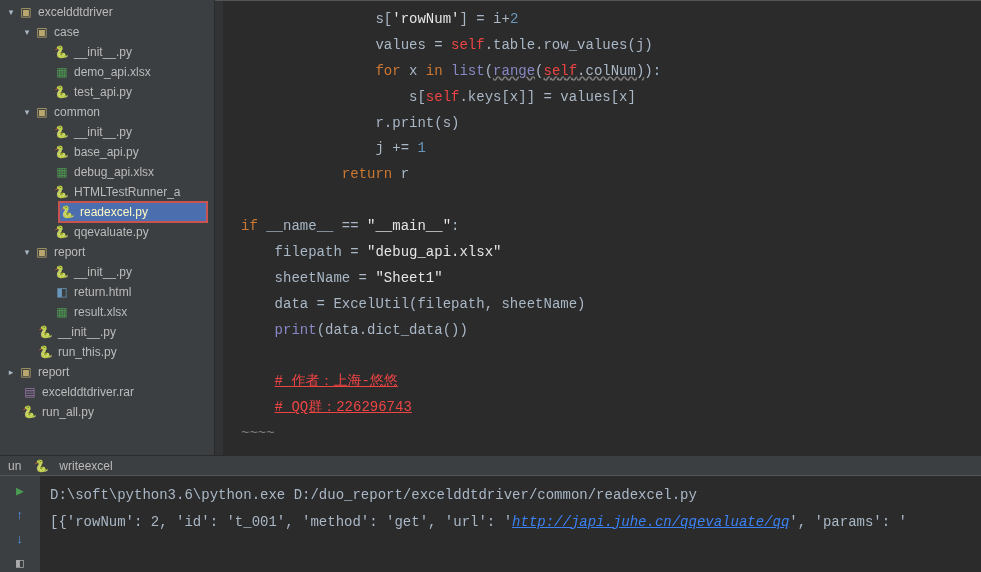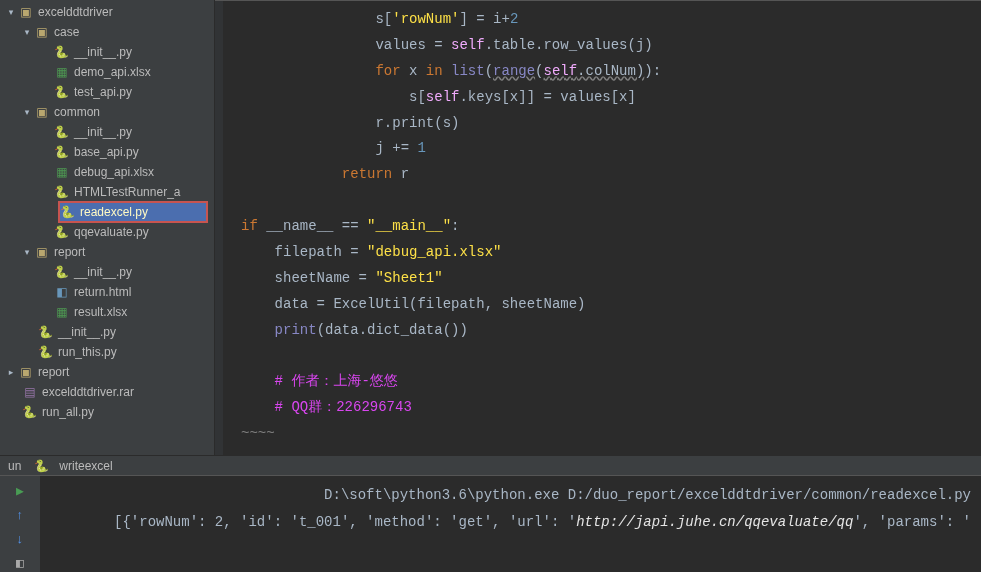--- a/index.html
+++ b/index.html
@@ -80,27 +80,27 @@
   }
   pre.code {
     font-family: Consolas, "Courier New", monospace;
     font-size: 14px;
     color: #a9b7c6;
     line-height: 1.85;
     margin-left: 16px;
     white-space: pre;
   }
   .kw { color: #cc7832; }
-  .str { color: #fde047; }
-  .self { color: #f0abfc; }
+  .str { color: #e5e5e5; }
+  .self { color: #ef4444; }
   .num { color: #6897bb; }
   .builtin { color: #8888c6; }
   .op { color: #a9b7c6; }
   .warn { text-decoration: underline wavy #808080; }
-  .comment { color: #d946ef; }
+  .comment { color: #ef4444; text-decoration: underline; }
   .wave { color: #808080; }
 
   .tabs-bar {
     background: #3c3f41;
     color: #bbbbbb;
     height: 20px;
     display: flex;
     align-items: center;
     padding: 0 8px;
     gap: 6px;
@@ -130,23 +130,22 @@
   .arrow-up { color: #5394ec; }
   .arrow-dn { color: #5394ec; }
   .console-body {
     flex: 1;
     padding: 6px 10px;
     font-family: Consolas, "Courier New", monospace;
     font-size: 14px;
     line-height: 1.9;
     overflow: hidden;
     white-space: nowrap;
-    text-align: right;
-  }
-  .url { color: #e5e5e5; font-style: italic; }
+  }
+  .url { color: #3b82f6; text-decoration: underline; font-style: italic; }
 </style>
 </head>
 <body>
 
 <div class="top-area">
 
   <div class="sidebar">
     <div class="tree-row">
       <span class="indent" style="width:4px"></span>
         <span class="chev">▾</span>

